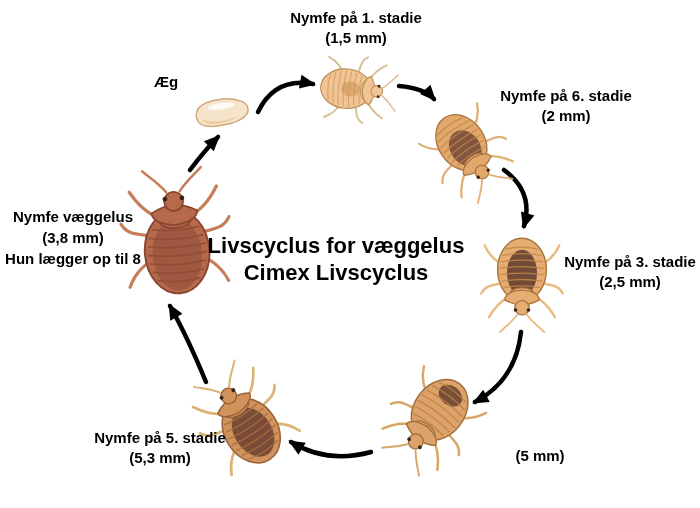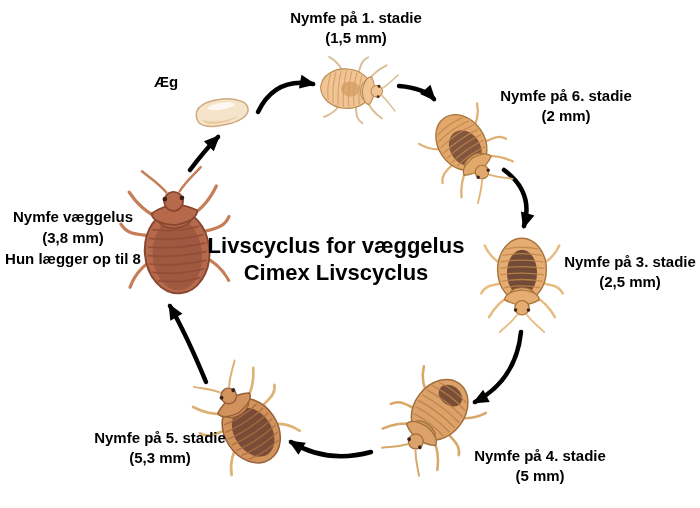--- a/index.html
+++ b/index.html
@@ -225,21 +225,20 @@
     <span>Nymfe på 6. stadie</span>
     <span>(2 mm)</span>
   </div>
 
   <div class="label" style="left:560px;top:252px;width:140px;">
     <span>Nymfe på 3. stadie</span>
     <span>(2,5 mm)</span>
   </div>
 
   <div class="label" style="left:460px;top:446px;width:160px;">
-    <span>Nymfe på 4. stadie</span>
     <span>(5 mm)</span>
   </div>
 
   <div class="label" style="left:80px;top:428px;width:160px;">
     <span>Nymfe på 5. stadie</span>
     <span>(5,3 mm)</span>
   </div>
 
   <div class="label" style="left:0px;top:206px;width:146px;line-height:21px;">
     <span>Nymfe væggelus</span>

